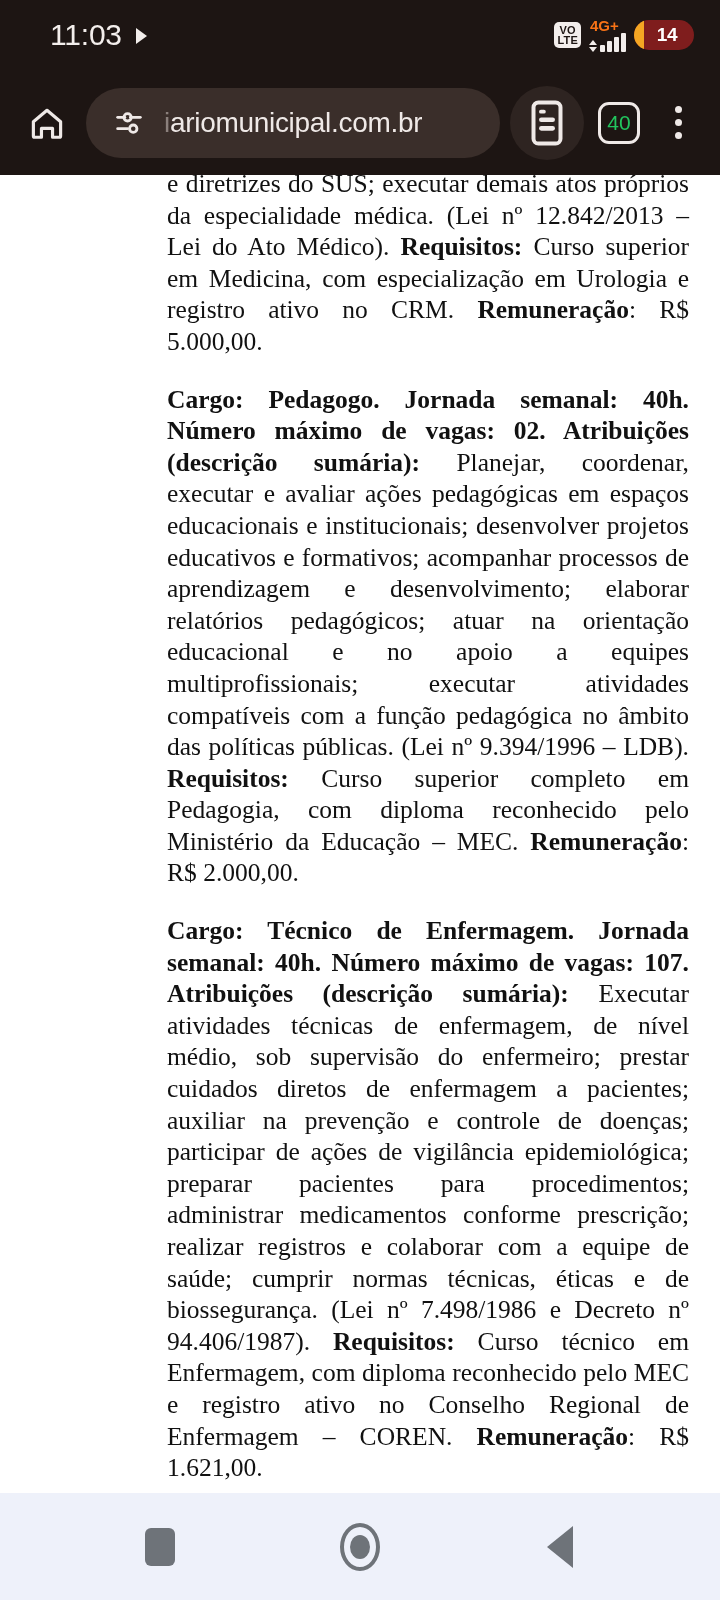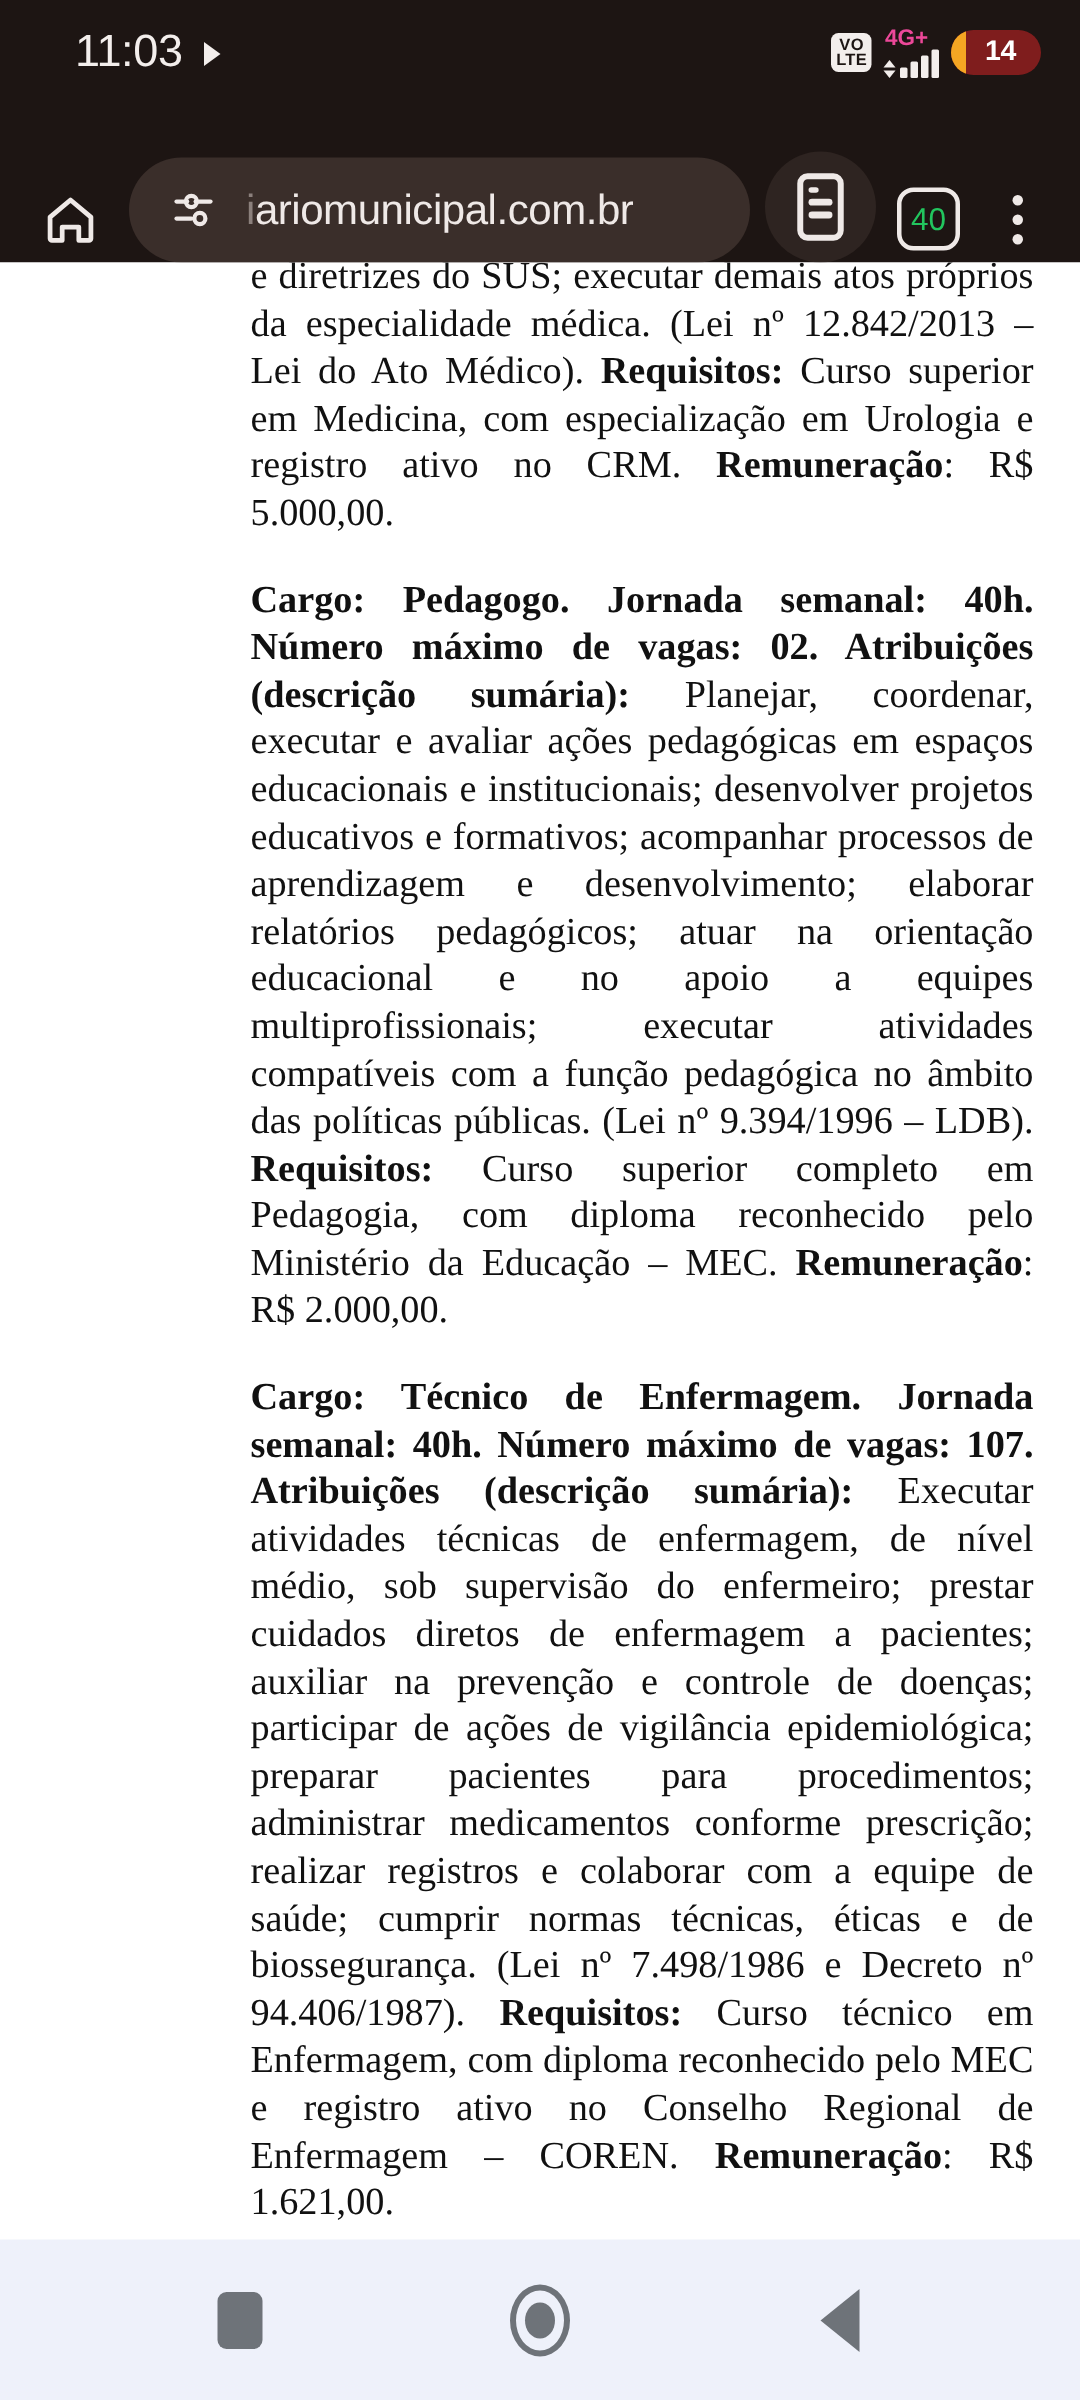--- a/index.html
+++ b/index.html
@@ -73,21 +73,21 @@
   .volte-badge span { display: block; }
   .net-wrap {
     display: flex;
     flex-direction: column;
     align-items: flex-start;
     justify-content: flex-end;
     position: relative;
     height: 34px;
   }
   .net-label {
-    color: #ec4899;
+    color: #f97316;
     font-size: 15px;
     font-weight: 700;
     line-height: 14px;
     margin-left: 1px;
   }
   .bars-row {
     display: flex;
     align-items: flex-end;
     gap: 2px;
     height: 19px;
@@ -135,21 +135,21 @@
   }
 
   
   .toolbar {
     position: absolute;
     top: 70px; left: 0;
     width: 720px;
     height: 105px;
     background: #1d1513;
     display: flex;
-    align-items: flex-end;
+    align-items: center;
     padding: 0 18px;
     gap: 6px;
   }
   .tb-btn {
     width: 58px;
     height: 58px;
     display: flex;
     align-items: center;
     justify-content: center;
     flex: 0 0 auto;

